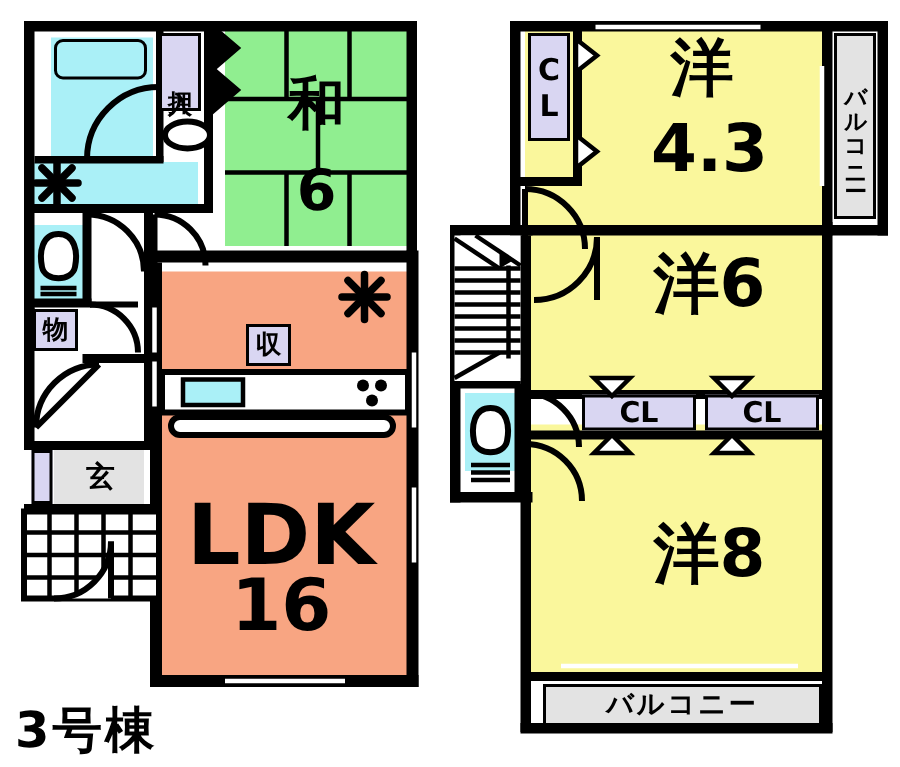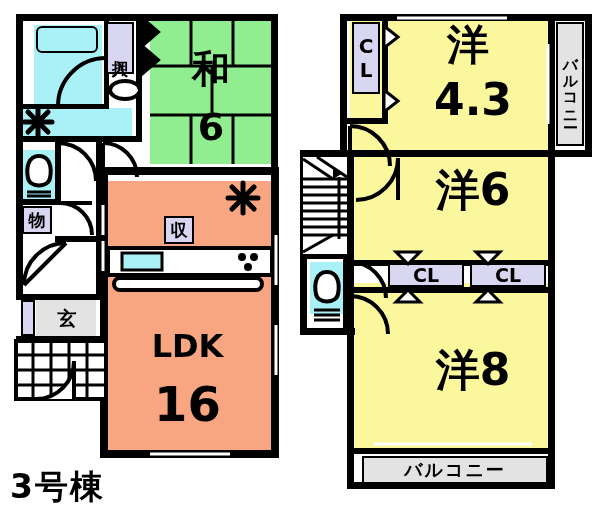--- a/index.html
+++ b/index.html
@@ -182,21 +182,21 @@
 
     <div class="tag cl" style="left:164px;top:216px;width:30px;height:28px;font-size:17px;">収</div>
 
     <div class="tag cl" style="left:22px;top:206px;width:30px;height:28px;font-size:17px;">物</div>
 
     <div class="tag" style="left:45px;top:303px;width:44px;height:30px;font-size:19px;background:#e3e3e3;border:none;">玄</div>
 
     <div class="rlabel" style="left:176px;top:50px;width:70px;font-size:38px;">和</div>
     <div class="rlabel" style="left:176px;top:108px;width:70px;font-size:38px;">6</div>
 
-    <div class="rlabel" style="left:120px;top:330px;width:135px;font-size:32px;">LDK</div>
+    <div class="rlabel" style="left:120px;top:330px;width:135px;font-size:56px;">LDK</div>
     <div class="rlabel" style="left:120px;top:380px;width:135px;font-size:48px;">16</div>
   </div>
 
   <div>
 
     <div class="fill" style="left:350px;top:20px;width:200px;height:133px;background:#faf79c;"></div>
     <div class="fill" style="left:350px;top:153px;width:200px;height:110px;background:#faf79c;"></div>
     <div class="fill" style="left:350px;top:283px;width:200px;height:165px;background:#faf79c;"></div>
     <div class="fill" style="left:310px;top:262px;width:34px;height:52px;background:#aaf0f7;"></div>
 

